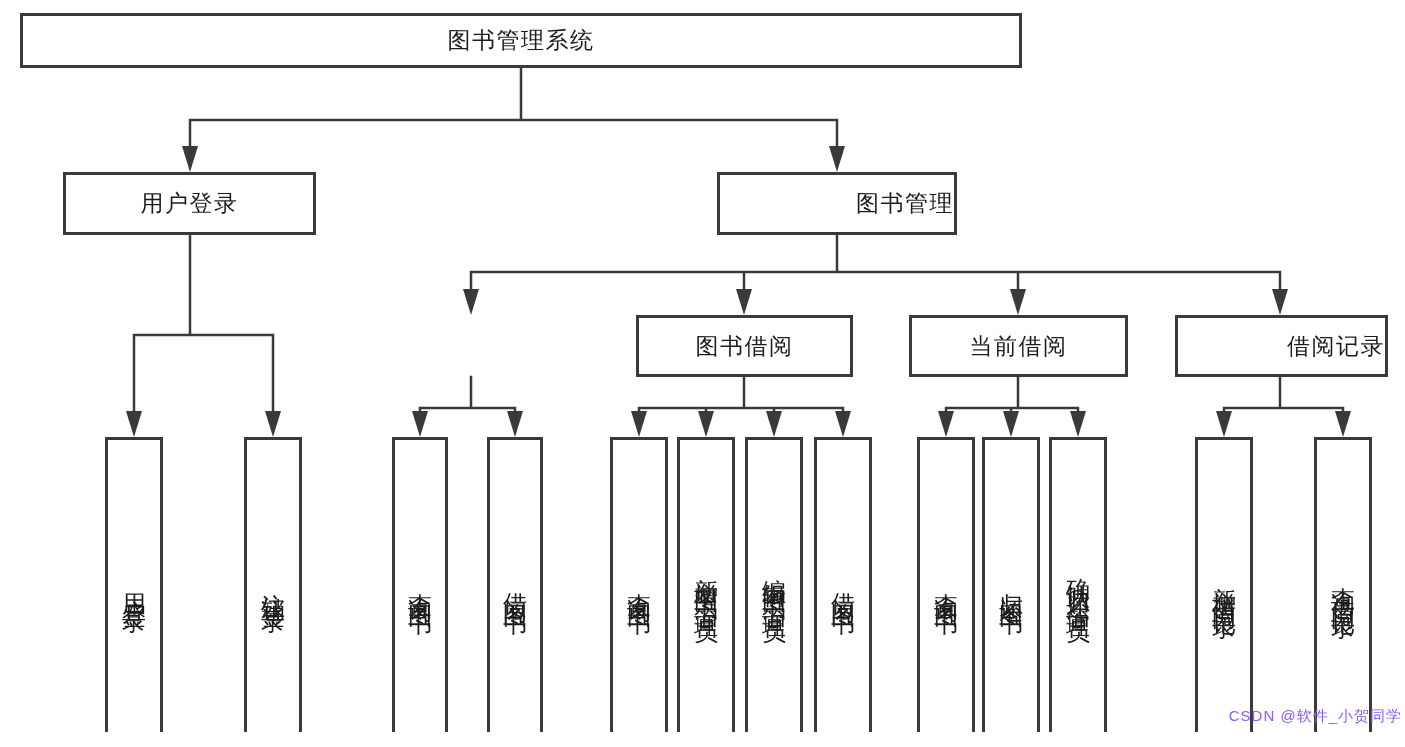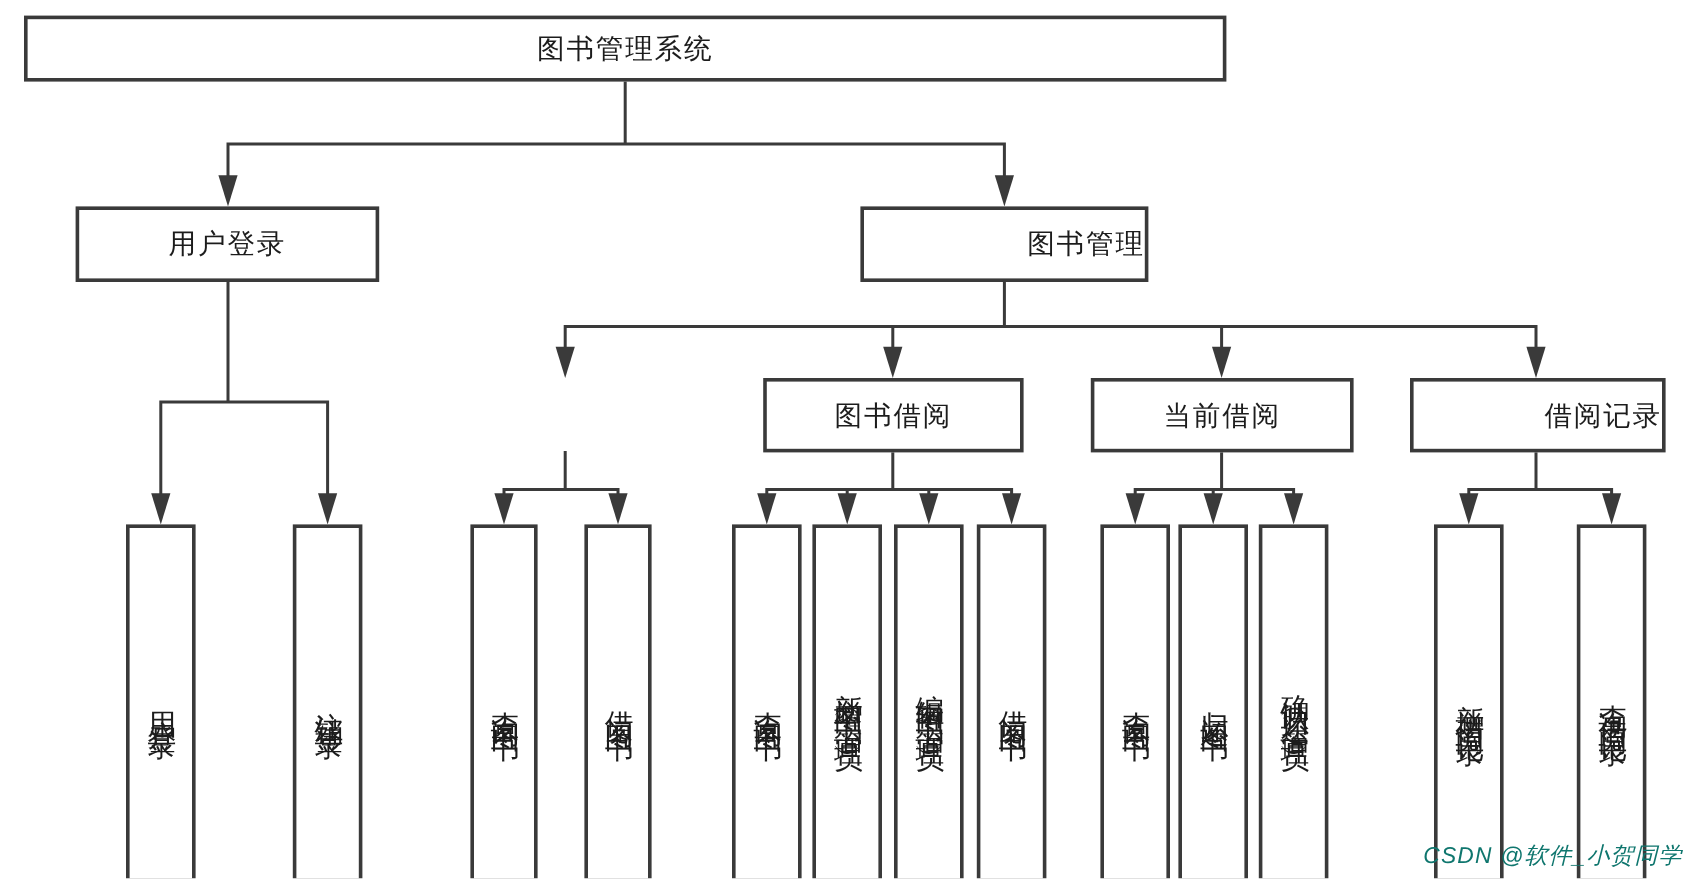--- a/index.html
+++ b/index.html
@@ -40,26 +40,25 @@
     font-size: 24px;
     line-height: 1;
     letter-spacing: 6px;
     color: #1c1c1c;
     white-space: nowrap;
   }
   .watermark {
     position: absolute;
     right: 3px;
     bottom: 6px;
-    font-size: 19px;
+    font-size: 15px;
     letter-spacing: 1px;
-    color: #0f766e;
+    color: #8b5cf6;
     z-index: 3;
     white-space: nowrap;
-    font-style: italic;
   }
   
   .n-root   { left: 20px;   top: 13px;  width: 1002px; height: 55px; }
   .n-l2a    { left: 63px;   top: 172px; width: 253px;  height: 63px; }
   .n-l2b    { left: 717px;  top: 172px; width: 240px;  height: 63px; justify-content: flex-end; }
   .n-l3a    { left: 362px;  top: 315px; width: 218px;  height: 62px; }
   .n-l3b    { left: 636px;  top: 315px; width: 217px;  height: 62px; }
   .n-l3c    { left: 909px;  top: 315px; width: 219px;  height: 62px; }
   .n-l3d    { left: 1175px; top: 315px; width: 213px;  height: 62px; justify-content: flex-end; }
   .leaf     { top: 437px; height: 298px; width: 58px; }

